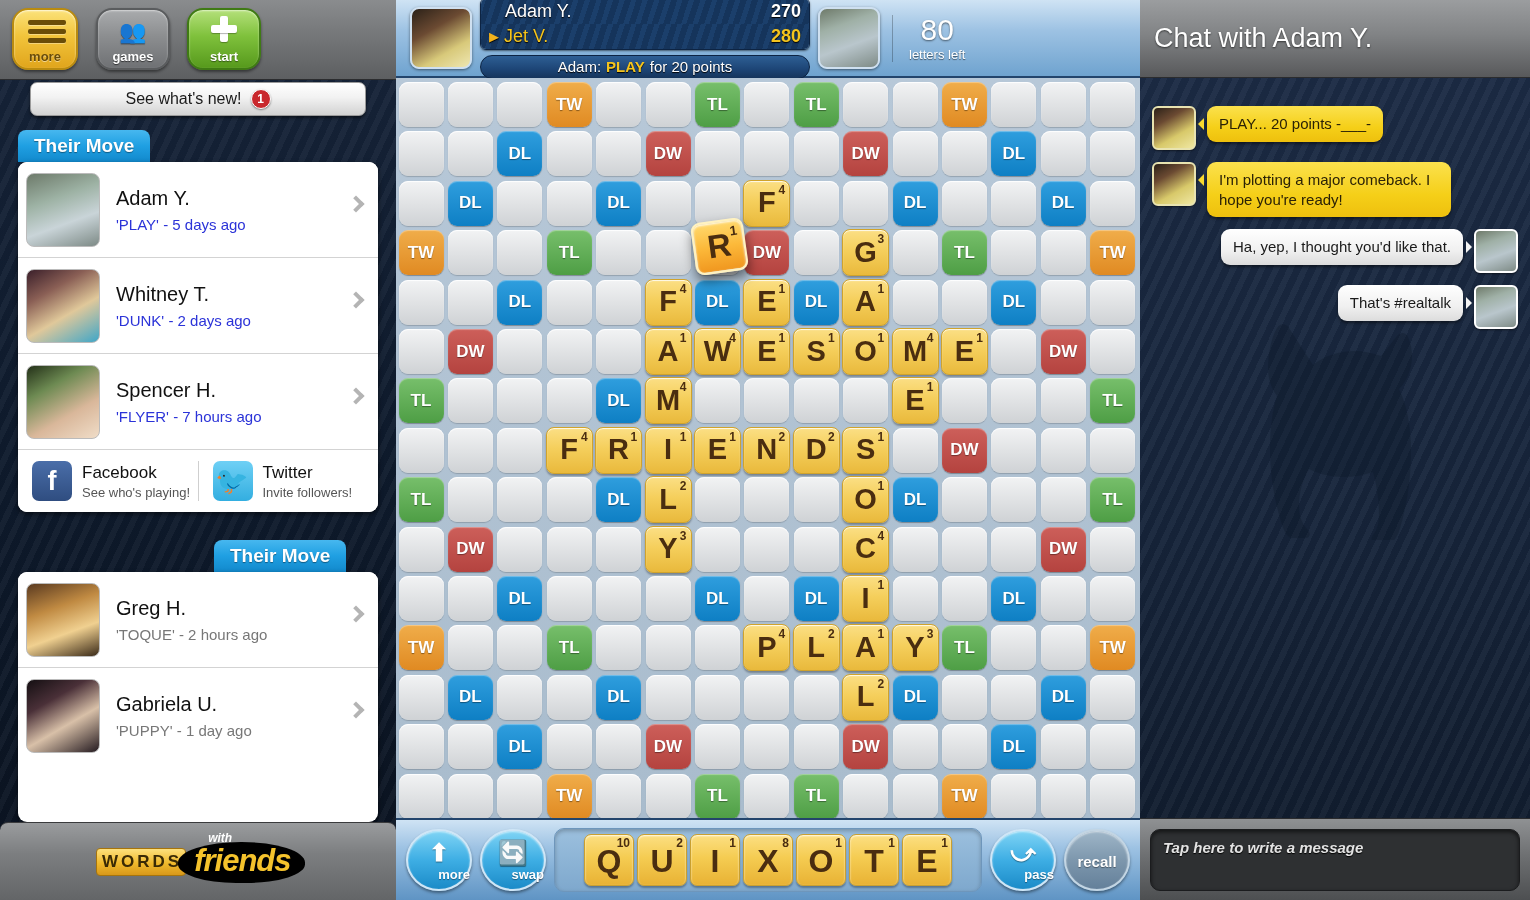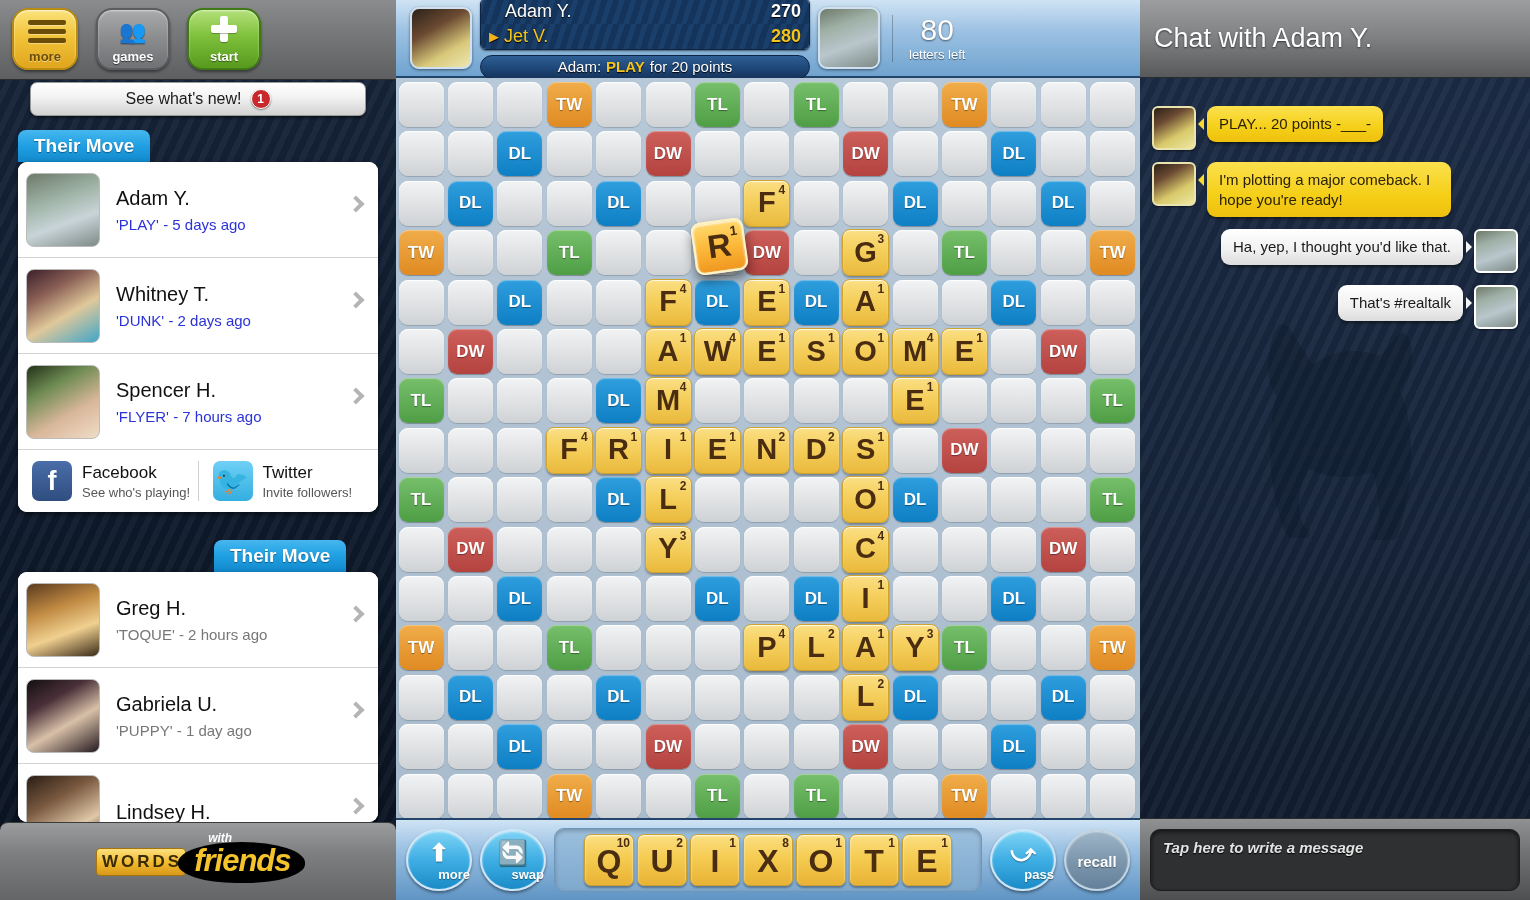--- a/index.html
+++ b/index.html
@@ -297,27 +297,20 @@
             <div class="gname">Greg H.</div>
             <div class="gmove gray">'TOQUE' - 2 hours ago</div>
           </div>
           <div class="chev"></div>
         </div>
         <div class="grow">
           <div class="ava" style="background: linear-gradient(150deg, rgb(20, 15, 18) 0%, rgb(74, 48, 56) 30%, rgb(216, 192, 168) 60%, rgb(36, 26, 32) 100%) 0% 0% / cover;"></div>
           <div class="ginfo">
             <div class="gname">Gabriela U.</div>
             <div class="gmove gray">'PUPPY' - 1 day ago</div>
-          </div>
-          <div class="chev"></div>
-        </div>
-        <div class="grow">
-          <div class="ava" style="background: linear-gradient(150deg, rgb(42, 29, 20) 0%, rgb(122, 90, 64) 35%, rgb(224, 200, 168) 70%, rgb(26, 20, 16) 100%) 0% 0% / cover;"></div>
-          <div class="ginfo">
-            <div class="gname">Lindsey H.</div>
           </div>
           <div class="chev"></div>
         </div>
       </div>
 
     <div id="footer-left">
       <div id="logo">
         <div class="logo-words" id="logo-words">
             <span>W</span>
             <span>O</span>

